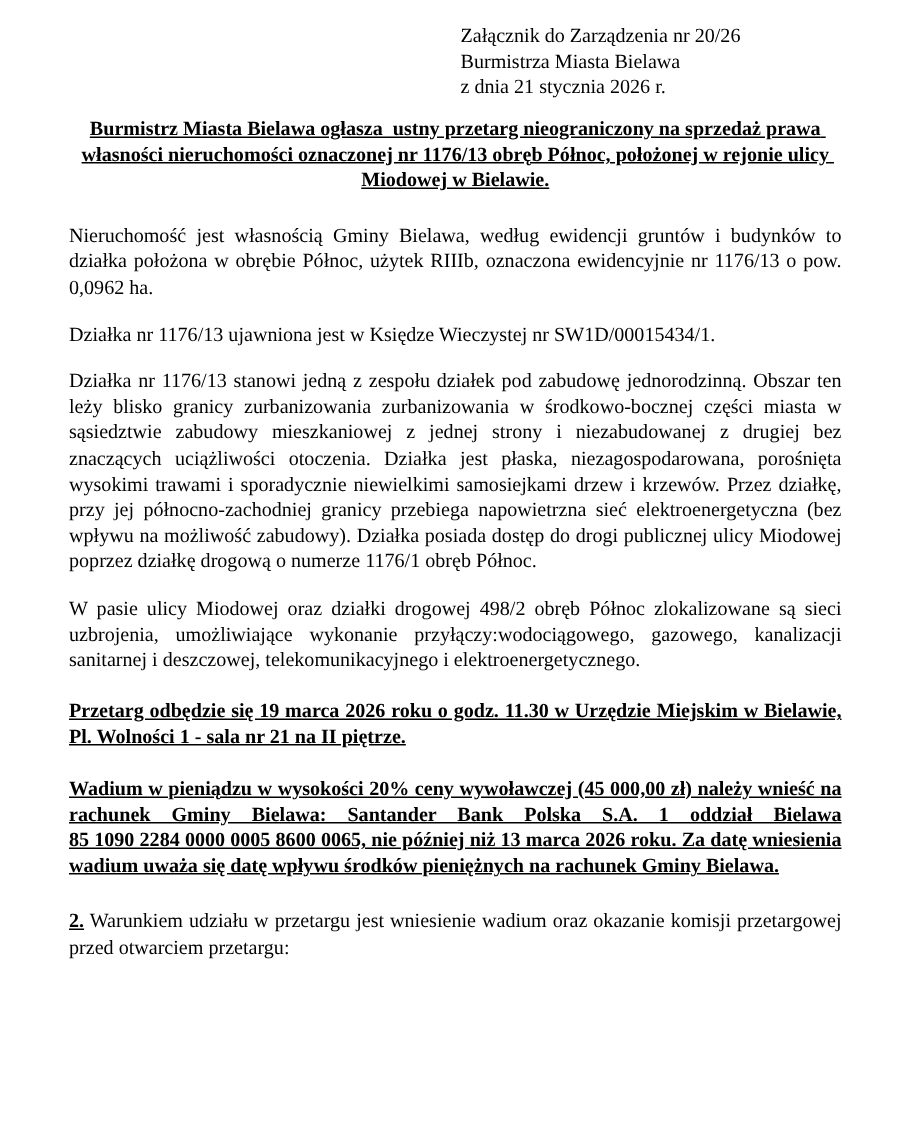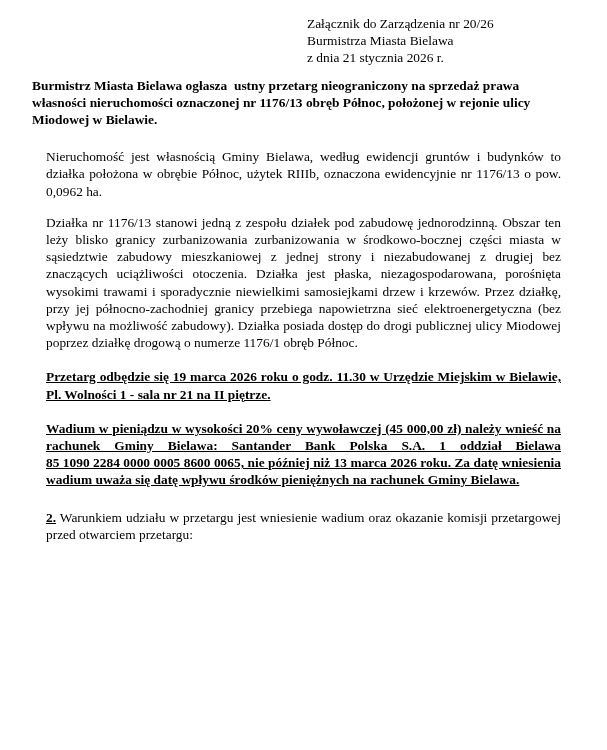--- a/index.html
+++ b/index.html
@@ -17,22 +17,24 @@
     font-family: "Liberation Serif", "DejaVu Serif", serif;
     font-size: 13.4px;
     line-height: 17.2px;
     overflow: hidden;
   }
   .attachment {
     margin-left: 275px;
   }
   .title {
     font-weight: bold;
+    text-align: center;
     margin: 10px 0 20px 0;
     white-space: pre-wrap;
+    text-decoration: underline;
   }
   p {
     margin: 14px;
     text-align: justify;
   }
   .sp {
     margin-top: 17px;
   }
   .bold {
     font-weight: bold;
@@ -50,21 +52,23 @@
   <div class="attachment">
     <div>Załącznik do Zarządzenia nr 20/26</div>
     <div>Burmistrza Miasta Bielawa</div>
     <div>z dnia 21 stycznia 2026 r.</div>
   </div>
 
   <div class="title">Burmistrz Miasta Bielawa ogłasza  ustny przetarg nieograniczony na sprzedaż prawa własności nieruchomości oznaczonej nr 1176/13 obręb Północ, położonej w rejonie ulicy Miodowej w Bielawie.</div>
 
   <section>
     <p>Nieruchomość jest własnością Gminy Bielawa, według ewidencji gruntów i budynków to działka położona w obrębie Północ, użytek RIIIb, oznaczona ewidencyjnie nr 1176/13 o pow. 0,0962 ha.</p>
+    <p>Działka  nr 1176/13 ujawniona jest w Księdze Wieczystej nr  SW1D/00015434/1.</p>
     <p>Działka nr 1176/13 stanowi jedną z zespołu działek pod zabudowę jednorodzinną. Obszar ten leży blisko granicy zurbanizowania zurbanizowania w środkowo-bocznej części miasta w sąsiedztwie zabudowy mieszkaniowej z jednej strony i niezabudowanej z drugiej bez znaczących uciążliwości otoczenia. Działka jest płaska, niezagospodarowana, porośnięta wysokimi trawami i sporadycznie niewielkimi  samosiejkami drzew i krzewów. Przez działkę, przy jej północno-zachodniej granicy przebiega napowietrzna sieć elektroenergetyczna (bez wpływu na możliwość zabudowy).  Działka posiada dostęp do drogi publicznej ulicy Miodowej poprzez działkę drogową o numerze 1176/1 obręb Północ.</p>
+    <p>W pasie ulicy Miodowej oraz działki drogowej 498/2 obręb Północ zlokalizowane są sieci uzbrojenia, umożliwiające wykonanie przyłączy:wodociągowego, gazowego, kanalizacji sanitarnej i deszczowej, telekomunikacyjnego i elektroenergetycznego.</p>
   </section>
 
   <p class="bold sp">Przetarg odbędzie się 19 marca 2026 roku o godz. 11.30 w Urzędzie Miejskim w Bielawie, Pl. Wolności 1 - sala nr 21 na II piętrze.</p>
 
 
   <p class="bold sp">Wadium w pieniądzu w wysokości 20% ceny wywoławczej (45&nbsp;000,00 zł) należy wnieść na rachunek Gminy Bielawa: Santander Bank Polska S.A. 1 oddział Bielawa 85&nbsp;1090&nbsp;2284&nbsp;0000&nbsp;0005&nbsp;8600&nbsp;0065, nie później niż 13 marca 2026 roku. Za datę wniesienia wadium uważa się datę wpływu środków pieniężnych na rachunek Gminy Bielawa.</p>
 
   <section class="terms">
     <p><span class="bold">2.</span><span> Warunkiem udziału w przetargu jest wniesienie wadium oraz okazanie komisji przetargowej przed otwarciem przetargu:</span></p>
 

